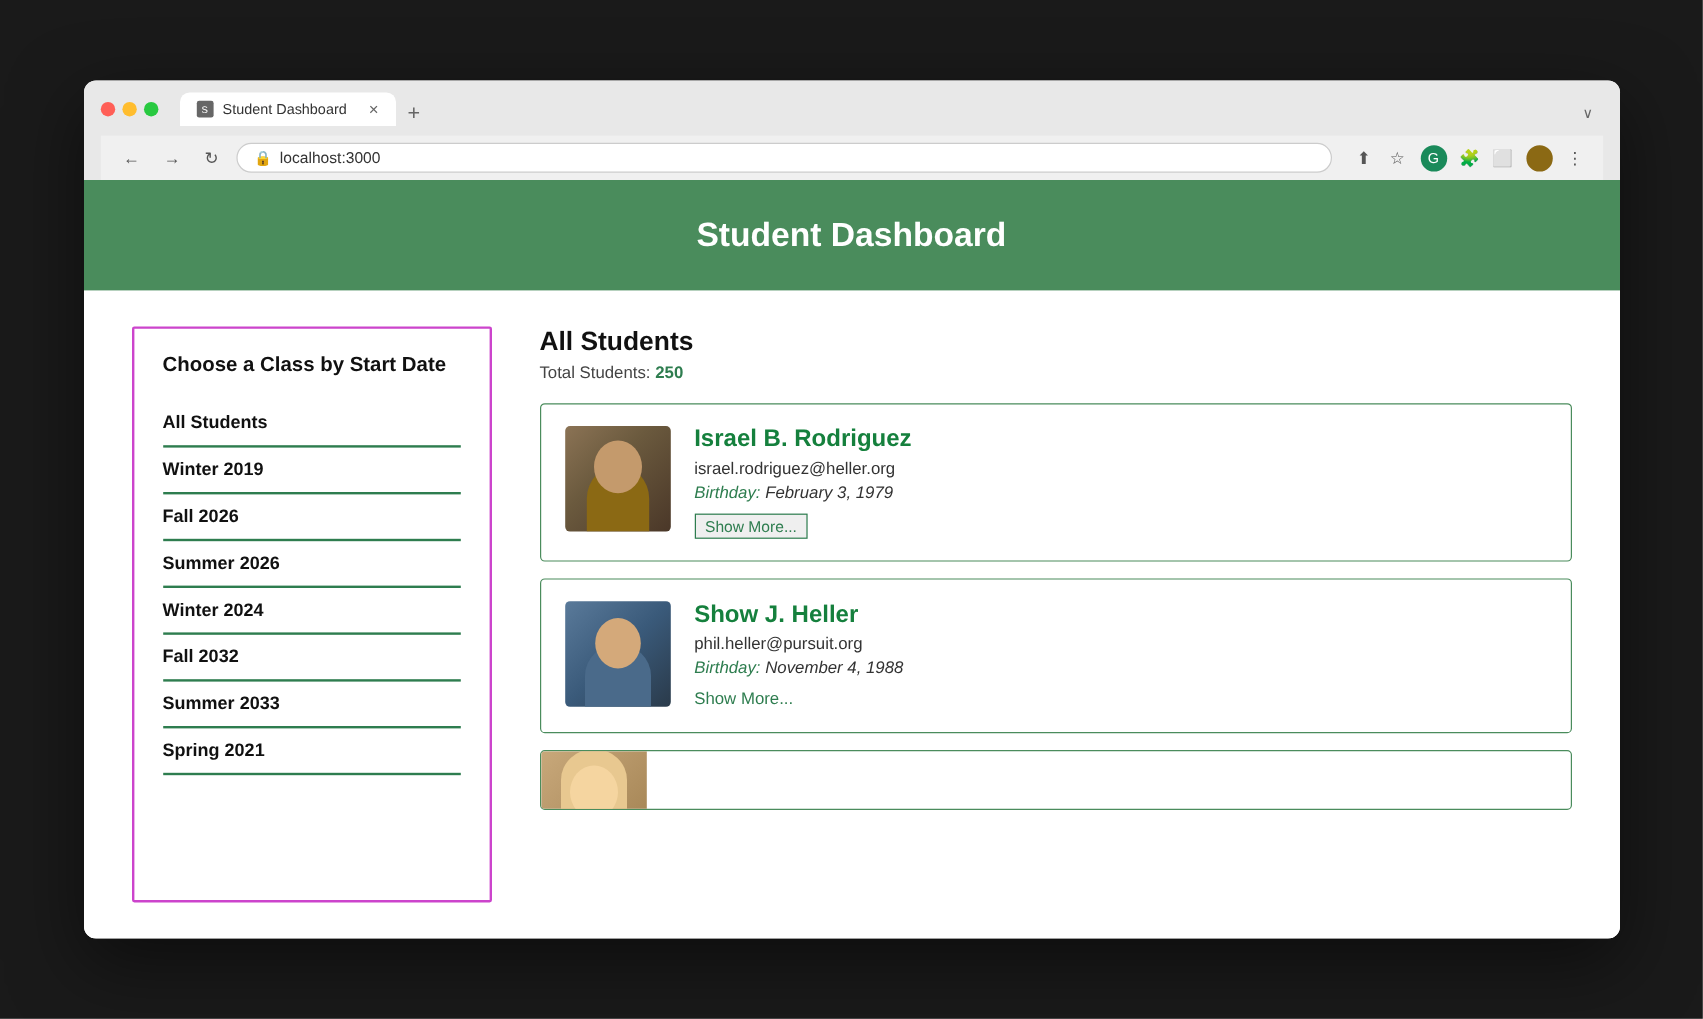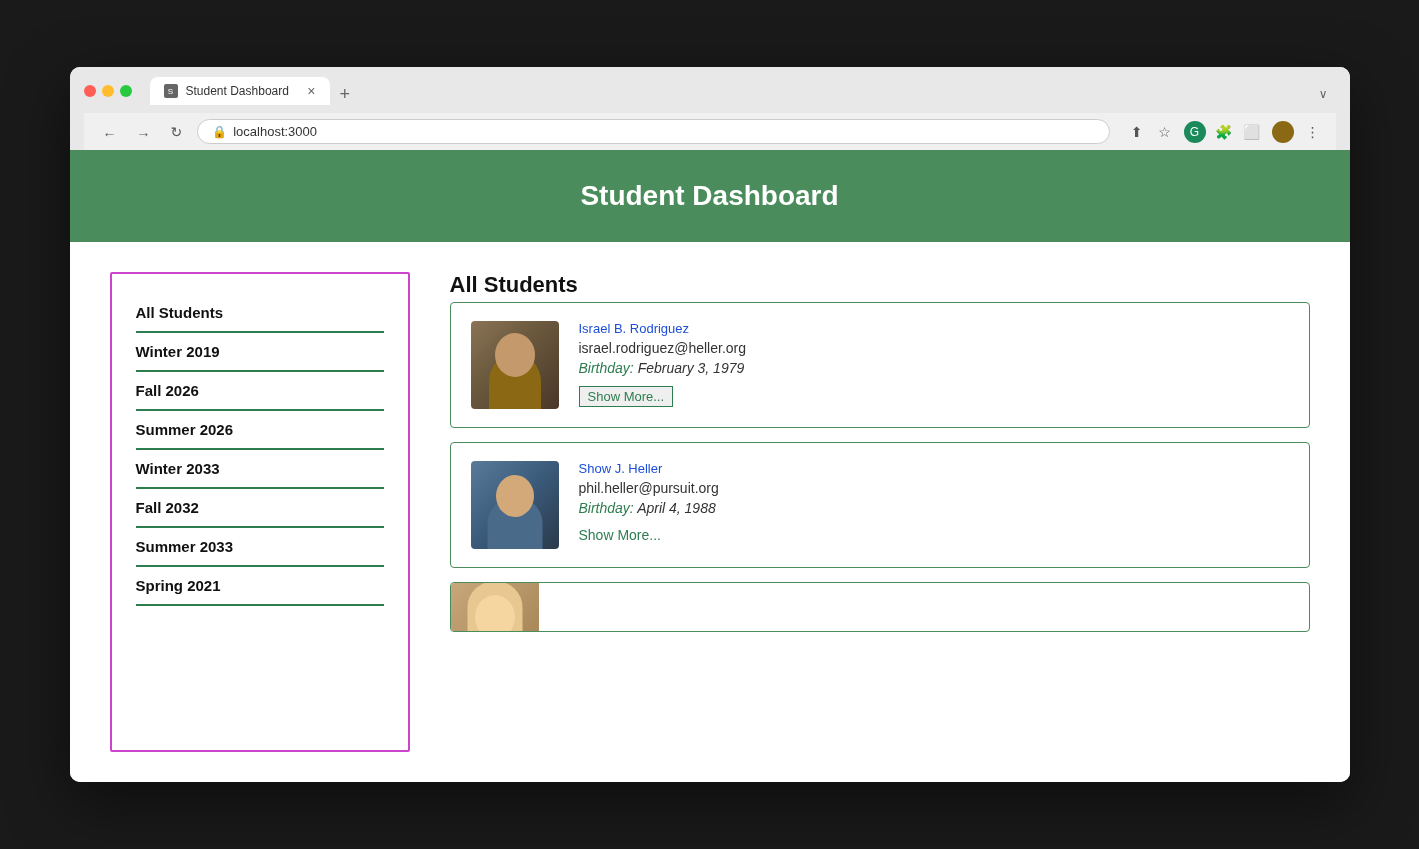--- a/index.html
+++ b/index.html
@@ -355,23 +355,23 @@
       height: 44px;
       background: #F5D5A0;
       border-radius: 50%;
     }
 
     .student-info {
       flex: 1;
     }
 
     .student-name {
-      font-size: 13px;
-      font-weight: 400;
-      color: #1d4ed8;
+      font-size: 20px;
+      font-weight: 700;
+      color: #15803d;
       margin-bottom: 4px;
     }
 
     .student-email {
       font-size: 14px;
       color: #333;
       margin-bottom: 4px;
     }
 
     .student-birthday {
@@ -449,49 +449,54 @@
 
   <div class="app-content">
 
     <div class="app-header">
       <h1 class="app-header-title">Student Dashboard</h1>
     </div>
 
     <div class="app-body">
 
       <div class="sidebar">
+        <div class="sidebar-title">Choose a Class by Start Date</div>
 
         <div class="sidebar-item">
           <span>All Students</span>
         </div>
         <div class="sidebar-item">
           <span>Winter 2019</span>
         </div>
         <div class="sidebar-item">
           <span>Fall 2026</span>
         </div>
         <div class="sidebar-item">
           <span>Summer 2026</span>
         </div>
         <div class="sidebar-item">
-          <span>Winter 2033</span>
+          <span>Winter 2024</span>
         </div>
         <div class="sidebar-item">
           <span>Fall 2032</span>
         </div>
         <div class="sidebar-item">
           <span>Summer 2033</span>
         </div>
         <div class="sidebar-item">
           <span>Spring 2021</span>
         </div>
       </div>
 
       <div class="main-content">
         <h2 class="section-title">All Students</h2>
+        <p class="total-students">
+          <span>Total Students:</span>
+          <span class="total-count">250</span>
+        </p>
 
         <div class="student-card">
           <div class="student-avatar avatar-israel"></div>
           <div class="student-info">
             <div class="student-name">Israel B. Rodriguez</div>
             <div class="student-email">israel.rodriguez@heller.org</div>
             <div class="student-birthday">
               <span class="birthday-label">Birthday:</span>
               <span>February 3, 1979</span>
             </div>
@@ -499,21 +504,21 @@
           </div>
         </div>
 
         <div class="student-card">
           <div class="student-avatar avatar-phil"></div>
           <div class="student-info">
             <div class="student-name">Show J. Heller</div>
             <div class="student-email">phil.heller@pursuit.org</div>
             <div class="student-birthday">
               <span class="birthday-label">Birthday:</span>
-              <span>April 4, 1988</span>
+              <span>November 4, 1988</span>
             </div>
             <button class="show-more-link">Show More...</button>
           </div>
         </div>
 
         <div class="student-card" style="height: 50px; overflow: hidden; padding: 0;">
           <div class="student-avatar avatar-female" style="margin: 0; border-radius: 0; height: 50px;"></div>
         </div>
 
       </div>

